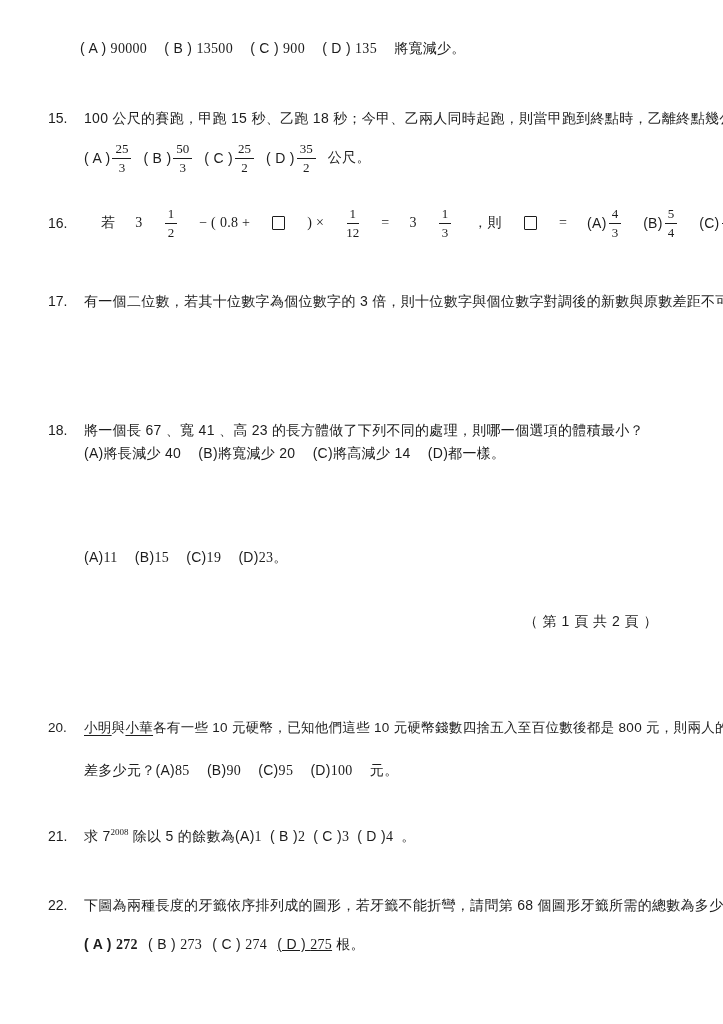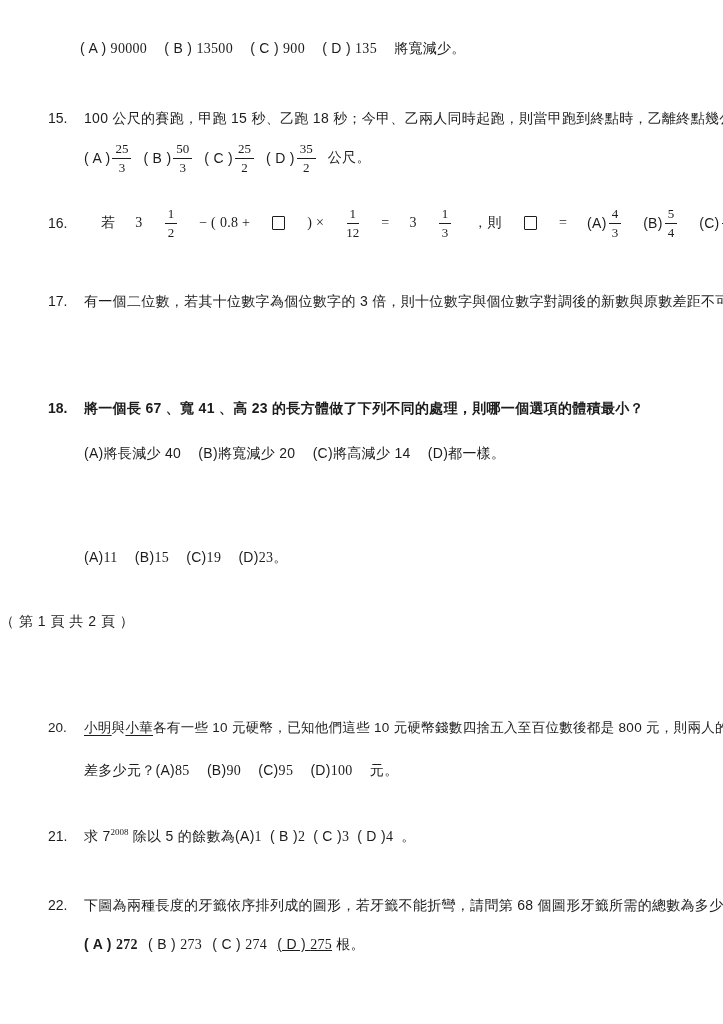--- a/index.html
+++ b/index.html
@@ -55,21 +55,21 @@
     border-radius: 1px;
     margin: 0 2px;
     flex: 0 0 auto;
   }
   .uline { text-decoration: underline; text-underline-offset: 3px; }
   .exp { font-family: "Liberation Serif", "DejaVu Serif", serif; font-size: 9px; vertical-align: 6px; letter-spacing: 0; }
   .footer {
     position: absolute;
     left: 0;
     width: 658px;
-    text-align: left;
+    text-align: right;
     font-size: 14px;
     letter-spacing: 0.5px;
   }
   .small { font-size: 13.5px; }
 </style>
 </head>
 <body>
 
 <div class="page">
 
@@ -168,21 +168,21 @@
           <span class="fden">6</span>
         </span>
       </span>
     <span>。</span>
   </div>
 
   <div class="line" style="left:48px; top:293px;">
     <span class="qnum">17.</span><span>有一個二位數，若其十位數字為個位數字的 3 倍，則十位數字與個位數字對調後的新數與原數差距不可能是</span>
   </div>
 
-  <div class="line" style="left:48px; top:400px;font-weight:bold;">
+  <div class="line" style="left:48px; top:422px;">
     <span class="qnum">18.</span><span>將一個長 67 、寬 41 、高 23 的長方體做了下列不同的處理，則哪一個選項的體積最小？</span>
   </div>
   <div class="line" style="left:84px; top:445px;">
     <span class="optgroup"><span>(A)</span><span>將長減少 40</span></span>
     <span class="optgroup"><span>(B)</span><span>將寬減少 20</span></span>
     <span class="optgroup"><span>(C)</span><span>將高減少 14</span></span>
     <span class="optgroup"><span>(D)</span><span>都一樣。</span></span>
   </div>
 
   <div class="line" style="left:84px; top:549px;">

